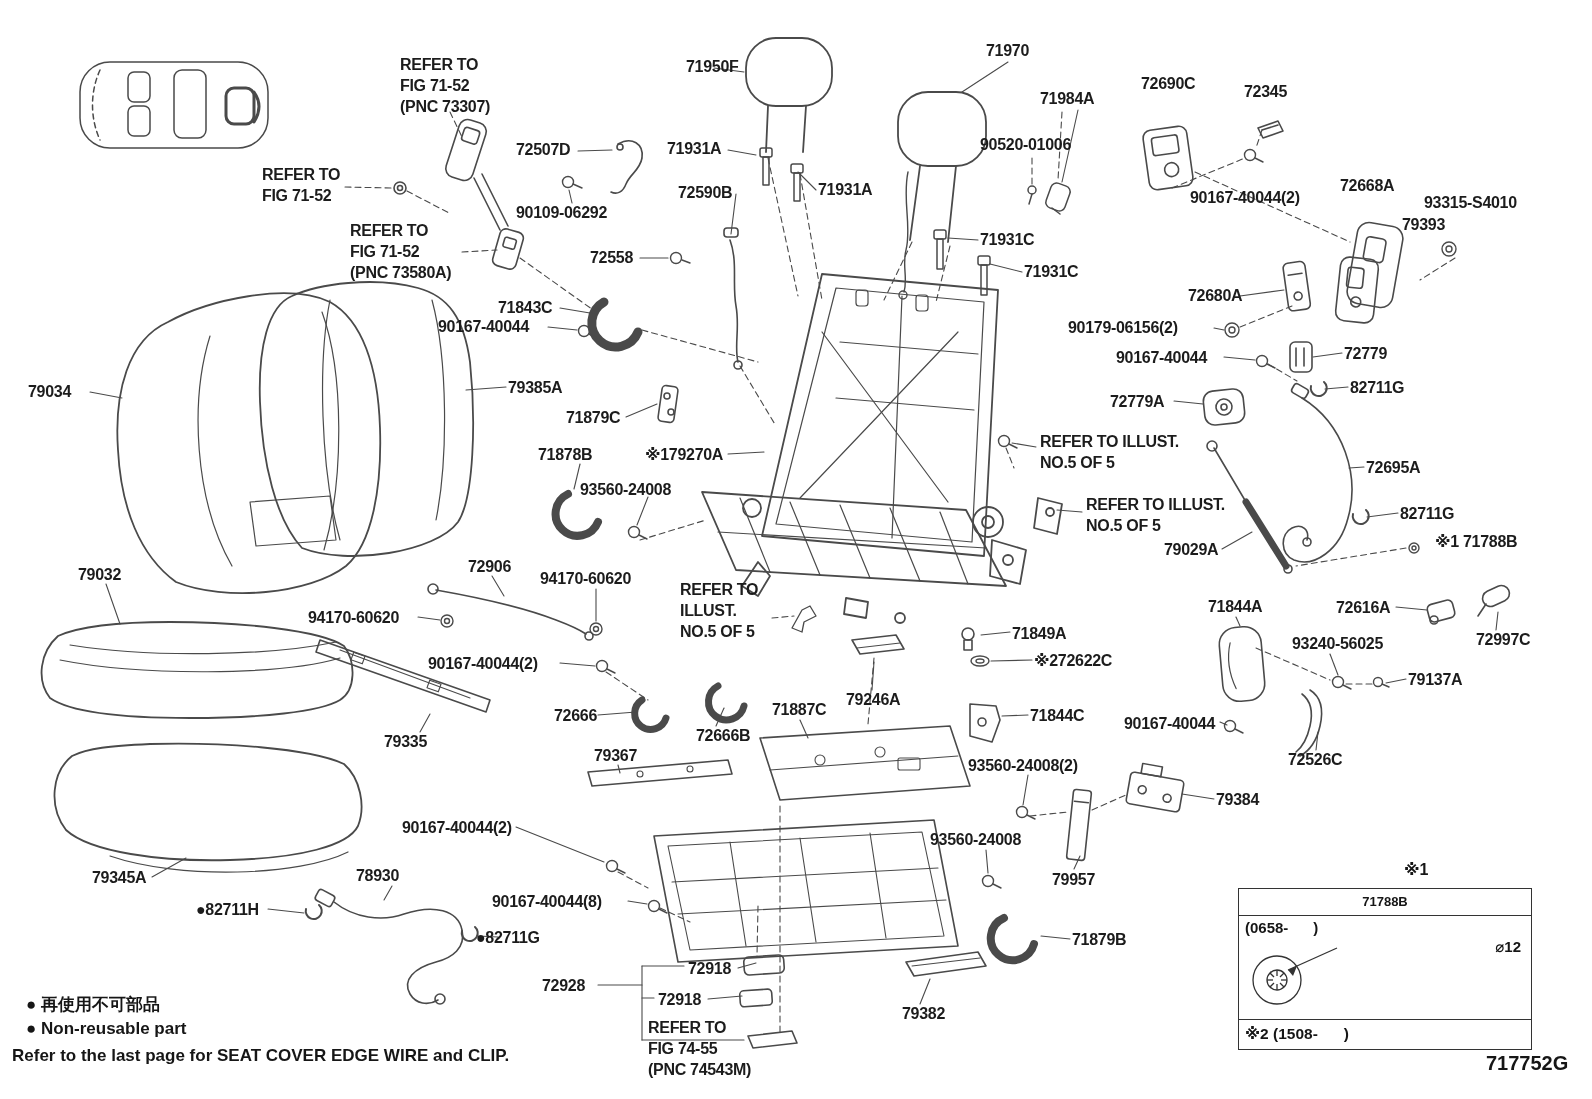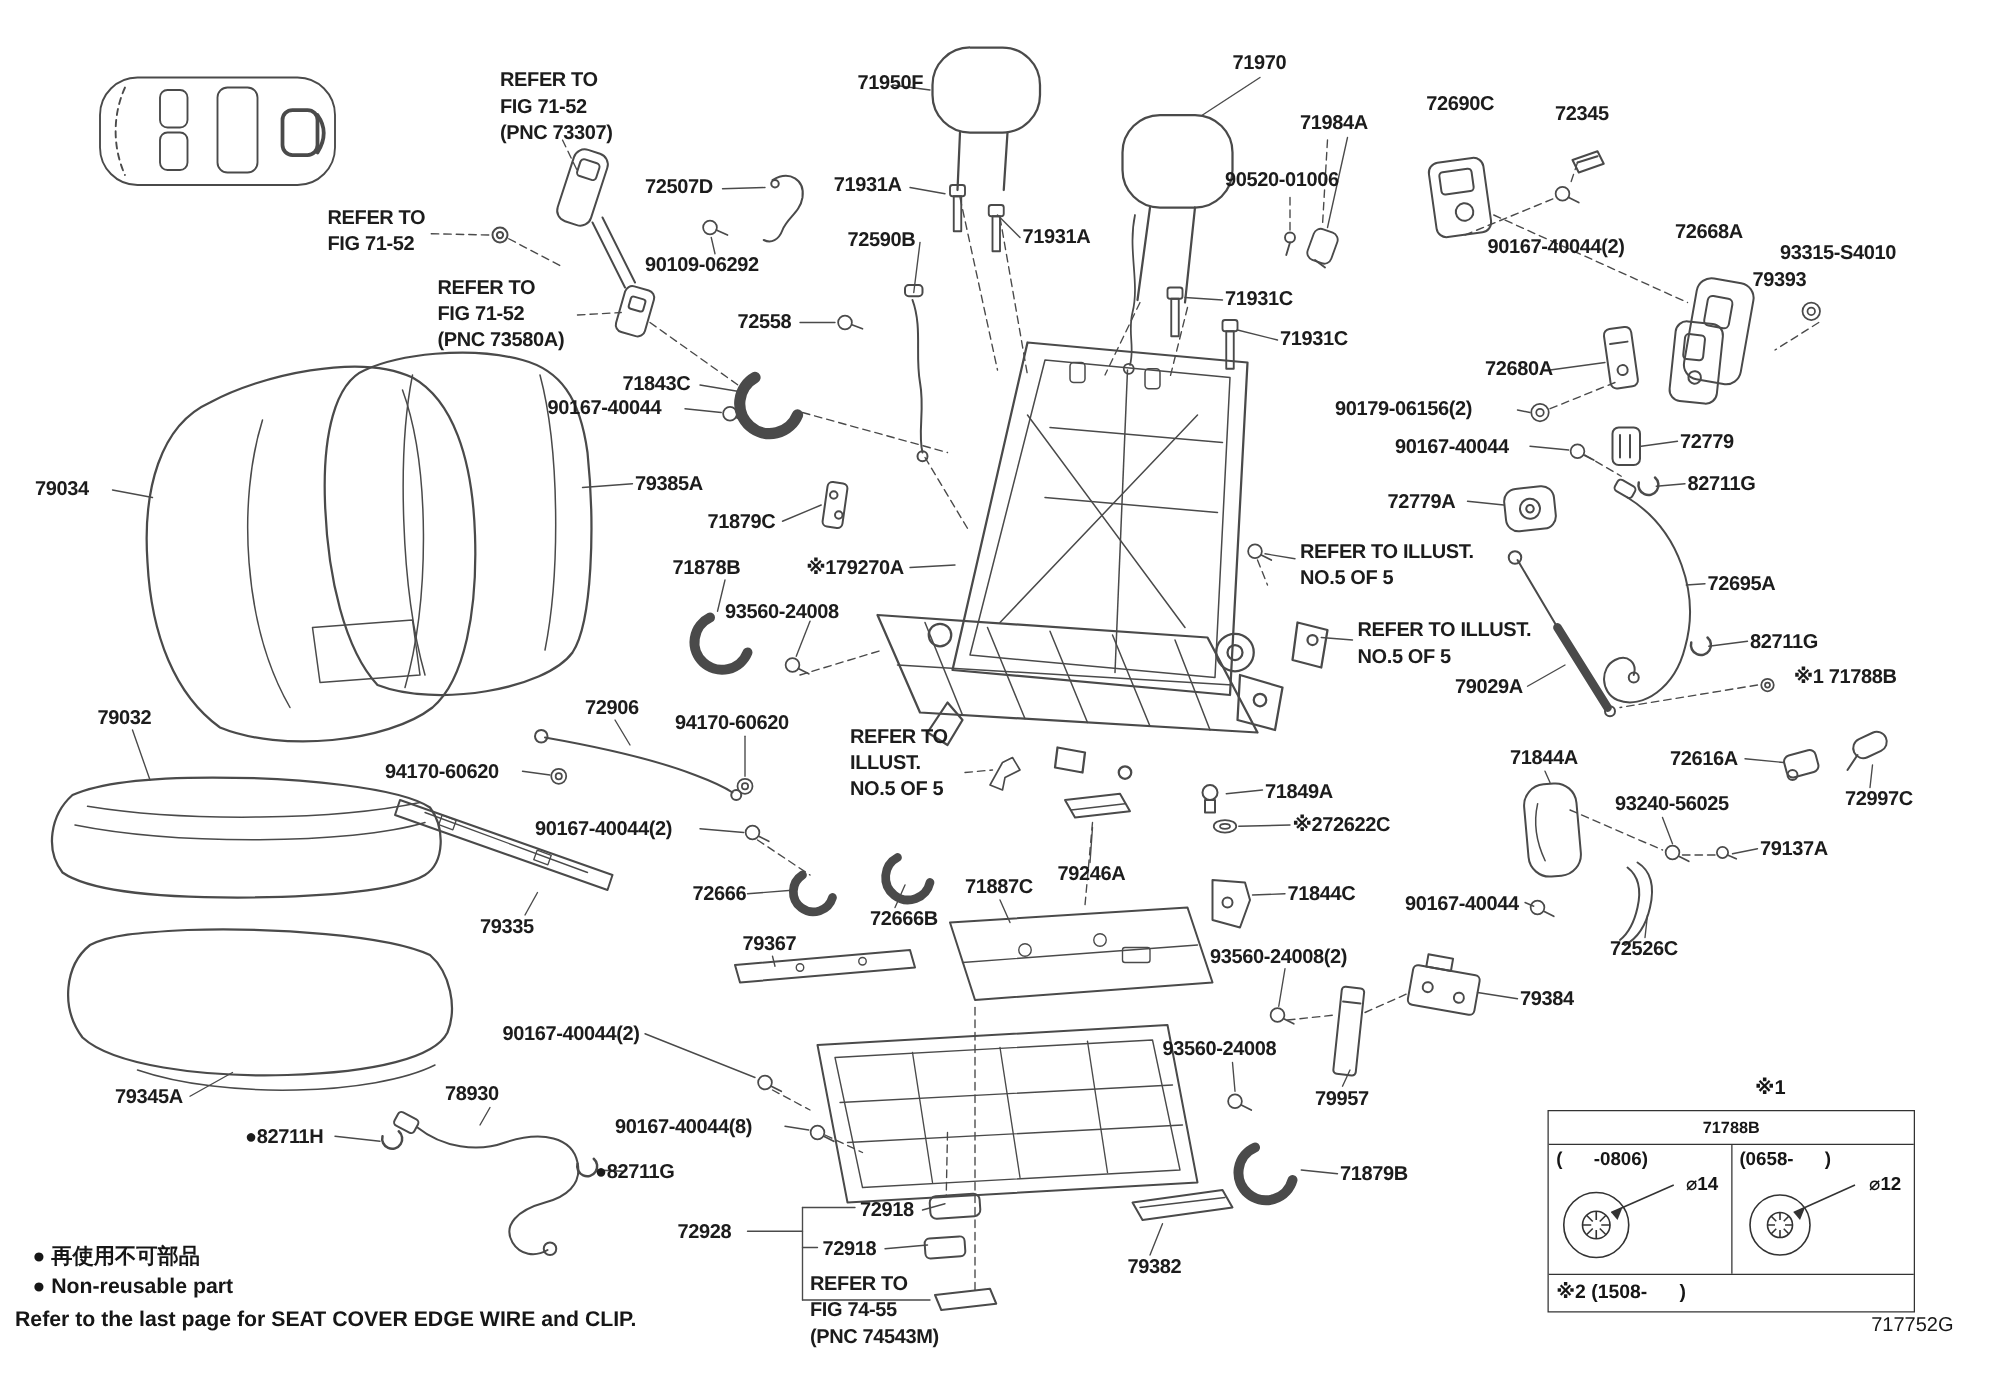--- a/index.html
+++ b/index.html
@@ -11,21 +11,21 @@
   #art{position:absolute;left:0;top:0;}
   .part-label{
     position:absolute;font-size:16px;font-weight:700;letter-spacing:-0.3px;
     white-space:pre;color:#1c1c1c;line-height:1.1;
   }
   .note-label{
     position:absolute;font-size:16px;font-weight:700;letter-spacing:-0.3px;
     white-space:pre-line;color:#1c1c1c;line-height:1.3;
   }
   .footer-note{position:absolute;font-size:17px;font-weight:700;white-space:pre;}
-  .doc-number{position:absolute;font-size:16px;font-weight:400;margin-left:11px;}
+  .doc-number{position:absolute;font-size:20px;font-weight:700;}
   .legend-marker{position:absolute;left:1404px;top:860px;font-size:16px;font-weight:700;}
   .legend-box{
     position:absolute;left:1238px;top:888px;width:294px;height:162px;
     border:1.5px solid #333;box-sizing:border-box;background:#fff;
   }
   .lb-title{height:26px;line-height:26px;text-align:center;font-weight:700;
     font-size:13px;border-bottom:1.5px solid #333;}
   .lb-cells{display:flex;height:103px;}
   .lb-cell{flex:1;position:relative;border-right:1.5px solid #333;}
   .lb-cell:last-child{border-right:none;}
@@ -537,40 +537,20 @@
 FIG 74-55
 (PNC 74543M)</div>
   </div>
 
 <div class="legend-marker">※1</div>
 
 <div class="legend-box">
   <div class="lb-title">71788B</div>
   <div class="lb-cells">
     <div class="lb-cell">
-      <div class="lb-range">(      -0806)</div>
-      <div class="lb-dia">⌀14</div>
-      <svg class="lb-art" width="132" height="76">
-        <g fill="none" stroke="#333" stroke-width="1.3">
-          <circle cx="34" cy="40" r="26"></circle>
-            <circle cx="34" cy="40" r="11"></circle>
-          <line x1="45" y1="40" x2="38" y2="40"></line>
-            <line x1="41.8" y1="47.8" x2="36.8" y2="42.8"></line>
-          <line x1="34" y1="51" x2="34" y2="44"></line>
-            <line x1="26.2" y1="47.8" x2="31.2" y2="42.8"></line>
-          <line x1="23" y1="40" x2="30" y2="40"></line>
-            <line x1="26.2" y1="32.2" x2="31.2" y2="37.2"></line>
-          <line x1="34" y1="29" x2="34" y2="36"></line>
-            <line x1="41.8" y1="32.2" x2="36.8" y2="37.2"></line>
-          <line x1="96" y1="8" x2="46" y2="30"></line>
-        </g>
-        <polygon points="46,30 55,26 51,36" fill="#333"></polygon>
-      </svg>
-    </div>
-    <div class="lb-cell">
       <div class="lb-range">(0658-      )</div>
       <div class="lb-dia">⌀12</div>
       <svg class="lb-art" width="132" height="76">
         <g fill="none" stroke="#333" stroke-width="1.3">
           <circle cx="34" cy="40" r="24"></circle>
             <circle cx="34" cy="40" r="10"></circle>
           <line x1="44" y1="40" x2="38" y2="40"></line>
             <line x1="41" y1="47" x2="37" y2="43"></line>
           <line x1="34" y1="50" x2="34" y2="44"></line>
             <line x1="27" y1="47" x2="31" y2="43"></line>

